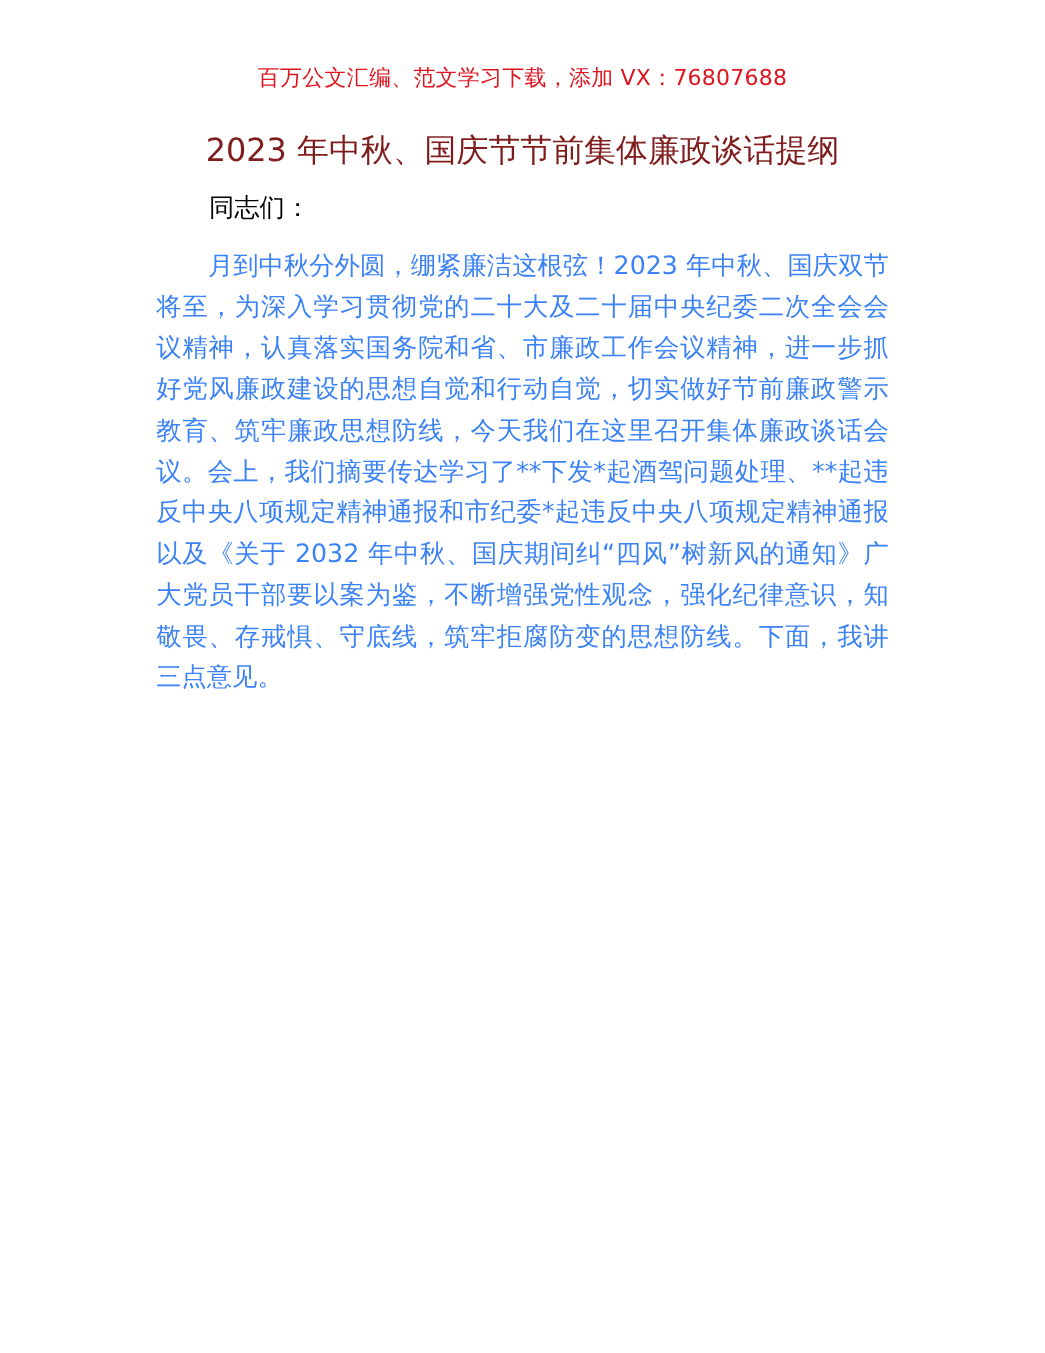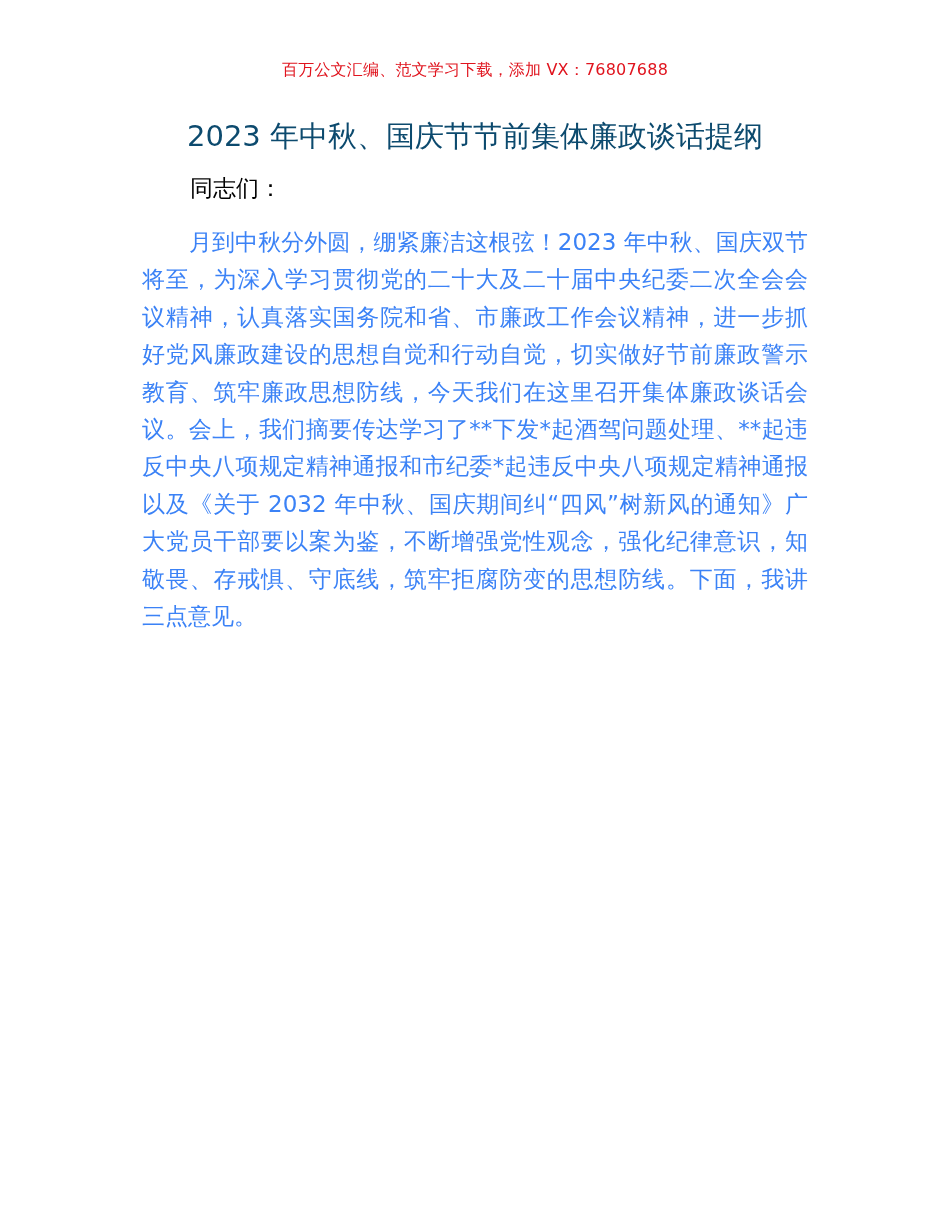--- a/index.html
+++ b/index.html
@@ -1,25 +1,25 @@
 <!DOCTYPE html>
 <html><head>
 <meta charset="utf-8">
 <style>
   html, body { margin: 0; padding: 0; background: #ffffff; }
   body { width: 950px; height: 1230px; position: relative; overflow: hidden; }
   .page { position: absolute; left: 0; top: 0; width: 950px; height: 1230px; background: #ffffff; }
   .watermark {
     position: absolute; top: 57px; left: 0; width: 950px; text-align: center;
-    font-family: "DejaVu Sans", sans-serif; font-size: 16px; color: #e0141e; line-height: 26px;
+    font-family: "DejaVu Sans", sans-serif; font-size: 20px; color: #e0141e; line-height: 26px;
     letter-spacing: 0.2px;
   }
   .title {
     position: absolute; top: 116px; left: 0; width: 950px; text-align: center;
-    font-family: "DejaVu Sans", sans-serif; font-size: 29px; color: #0c4a6e; line-height: 40px;
+    font-family: "DejaVu Sans", sans-serif; font-size: 29px; color: #7f1d1d; line-height: 40px;
   }
   .salutation {
     position: absolute; top: 172px; left: 190px;
     font-family: Liberation Mono, monospace; font-size: 23px; color: #000; line-height: 37px;
   }
   .body {
     position: absolute; top: 224px; left: 142px; width: 666px;
     font-family: "DejaVu Sans", sans-serif; font-size: 23px; color: #3b82f6; line-height: 37.4px;
   }
   .para {

